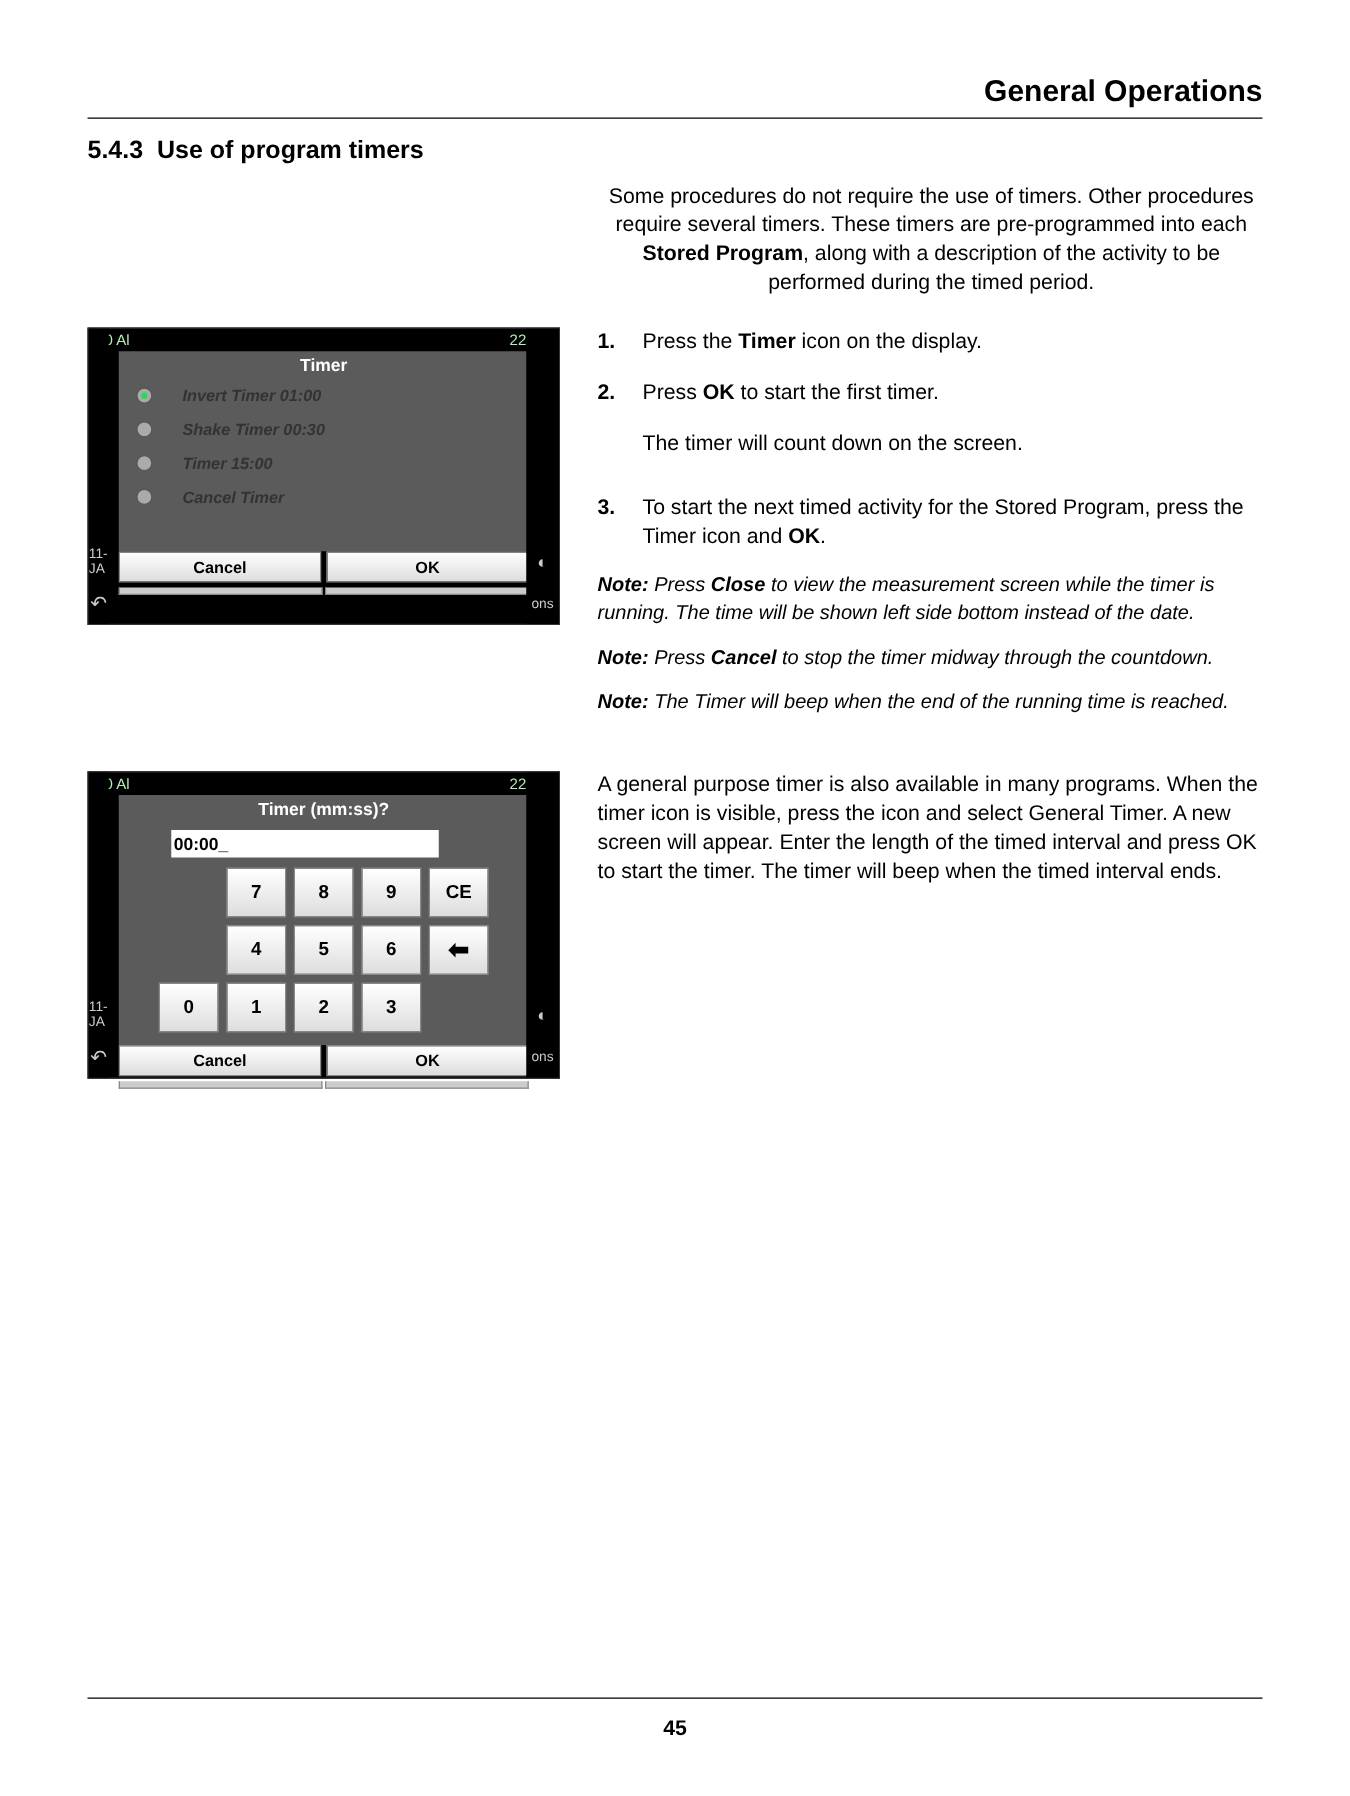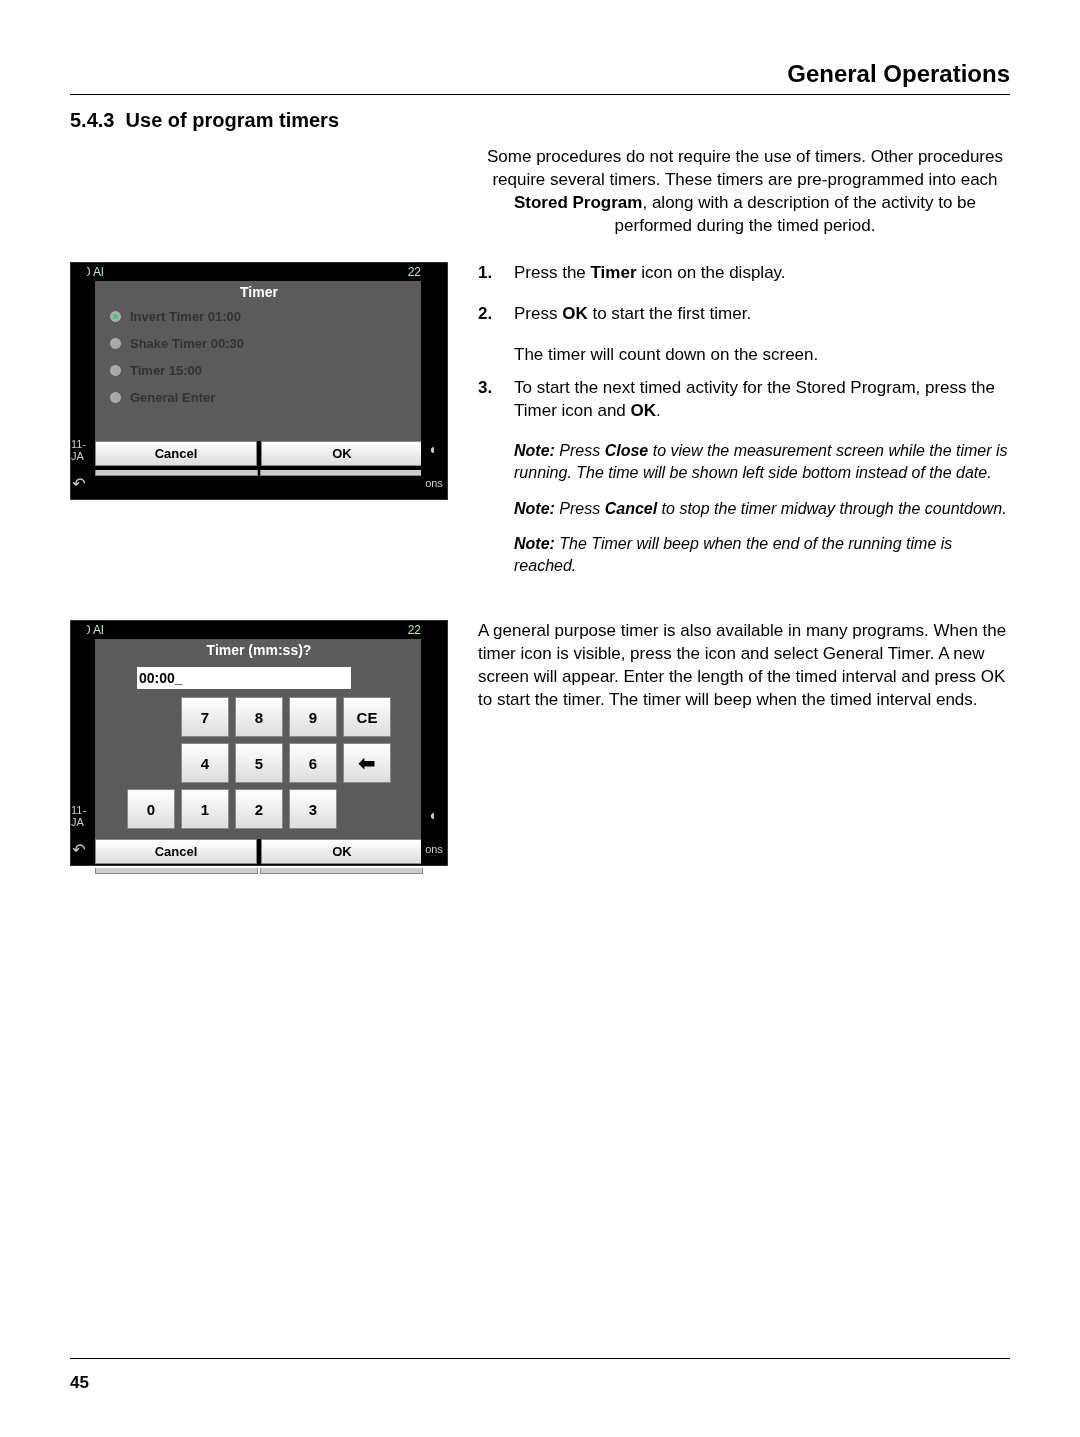--- a/index.html
+++ b/index.html
@@ -17,22 +17,22 @@
   .section-number { font-weight: bold; font-size: 20px; margin-bottom: 14px; }
   .intro-text { margin-left: 410px; font-size: 17px; line-height: 1.35; text-align: center; }
   .bold { font-weight: bold; }
   .content-row { display: flex; gap: 30px; margin-top: 24px; align-items: flex-start; }
 
   
   .right-col { flex: 1; font-size: 17px; line-height: 1.35; }
   .right-col ol { list-style: none; padding: 0; }
   .right-col ol li { display: flex; gap: 14px; margin-bottom: 18px; }
   .right-col .num { font-weight: bold; min-width: 22px; }
-  .right-col .sub { margin-left: 36px; margin-bottom: 10px; }
-  .right-col .note { margin-left: 36px; font-style: italic; margin-bottom: 14px; font-size: 16px; }
+  .right-col .sub { margin-left: 36px; margin-bottom: 28px; }
+  .right-col .note { font-style: italic; margin-bottom: 14px; font-size: 16px; }
 
   
   .device {
     width: 378px;
     background: #000;
     border: 1px solid #333;
     position: relative;
     font-size: 13px;
   }
   .dev-titlebar {
@@ -48,23 +48,24 @@
     padding-bottom: 4px;
   }
   .dialog-title {
     color: #fff;
     text-align: center;
     font-weight: bold;
     padding: 3px 0;
     font-size: 14px;
   }
   .radio-row {
-    display: flex; align-items: center; gap: 8px;
+    display: flex; align-items: center; gap: 24px;
     padding: 6px 14px; font-weight: bold; color: #333;
     font-size: 13px;
+    font-style: italic;
   }
   .radio {
     width: 13px; height: 13px; border-radius: 50%;
     background: #aaa; border: 1px solid #555; display: flex;
     align-items: center; justify-content: center;
   }
   .radio.selected::after {
     content: ""; width: 5px; height: 5px; border-radius: 50%;
     background: #2d5; display: block;
   }
@@ -107,21 +108,21 @@
     border: 1px solid #888; display: flex;
     align-items: center; justify-content: center;
     font-weight: bold; font-size: 15px;
   }
   .key.hidden { visibility: hidden; }
   .key.bigarrow { font-size: 20px; }
 
   .para2 { font-size: 17px; line-height: 1.35; }
 
   .footer { position: absolute; bottom: 44px; left: 70px; right: 70px; }
-  .page-num { text-align: left; font-weight: bold; font-size: 17px; margin-top: 6px; }
+  .page-num { text-align: center; font-weight: bold; font-size: 17px; margin-top: 6px; }
 </style>
 </head>
 <body>
 
 <div class="header-title">General Operations</div>
 <hr class="hr-thin">
 
 <div class="section-number">
   <span>5.4.3</span>&nbsp;&nbsp;<span>Use of program timers</span>
 </div>
@@ -146,21 +147,21 @@
       <div class="radio-row">
         <span class="radio"></span>
         <span>Shake Timer 00:30</span>
       </div>
       <div class="radio-row">
         <span class="radio"></span>
         <span>Timer 15:00</span>
       </div>
       <div class="radio-row">
         <span class="radio"></span>
-        <span>General Enter</span>
+        <span>Cancel Timer</span>
       </div>
       <div style="height:26px;"></div>
     </div>
     <div class="dev-buttons">
       <div class="dev-btn">Cancel</div>
       <div class="dev-btn">OK</div>
     </div>
     <div class="dev-tabs">
         <div class="dev-tab"></div>
         <div class="dev-tab"></div>

